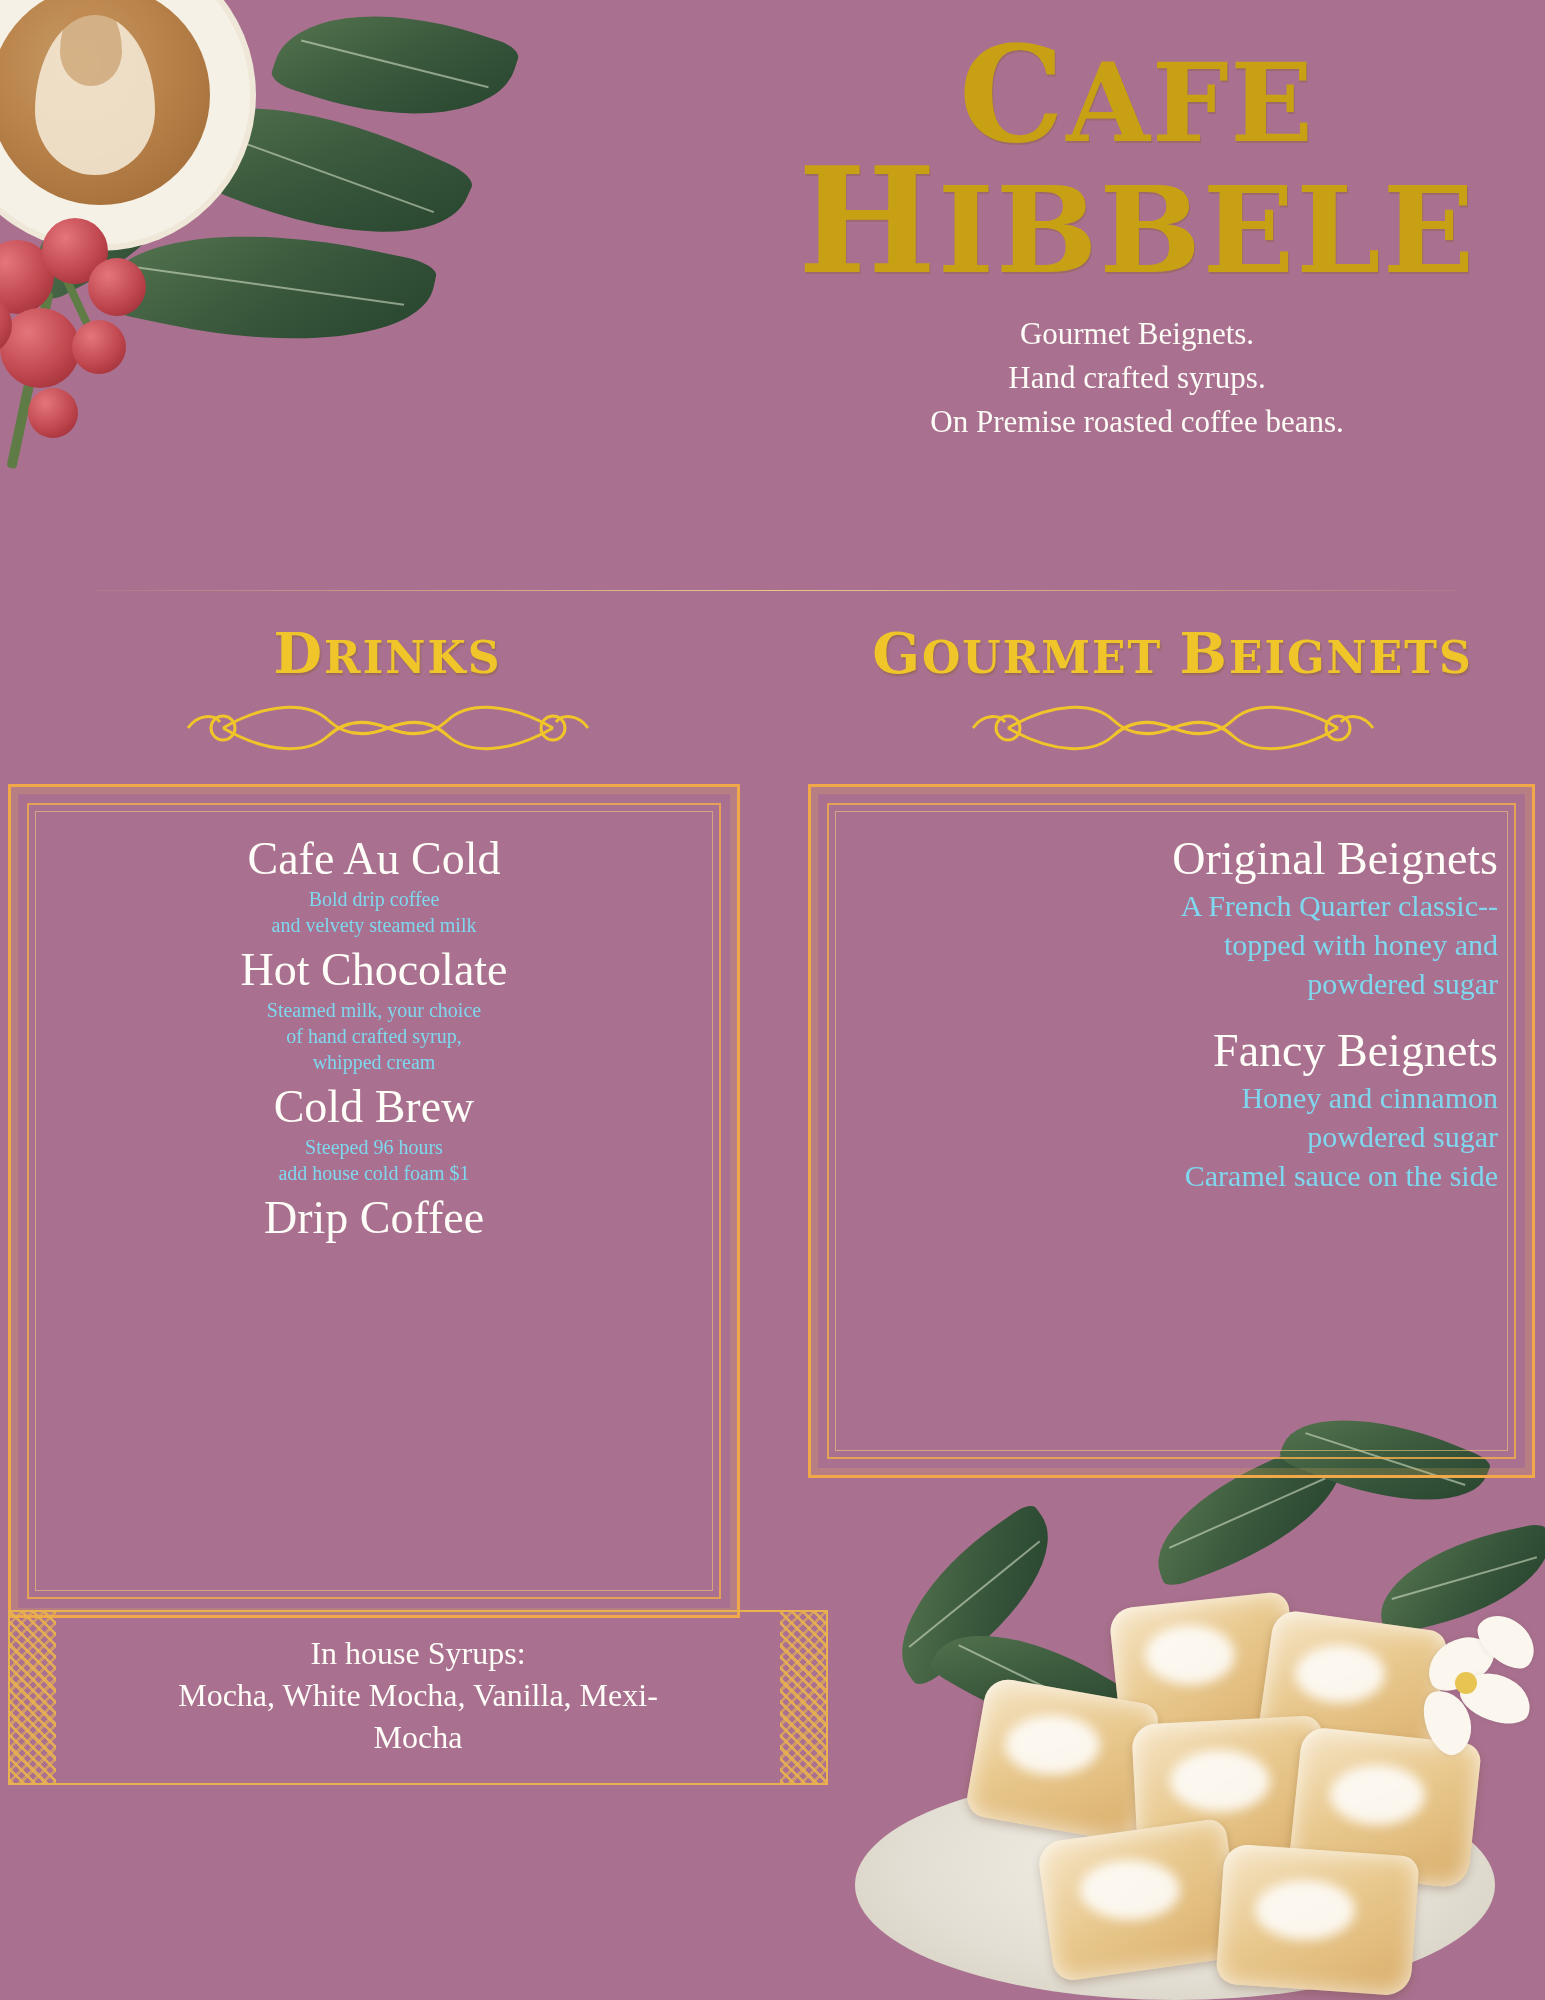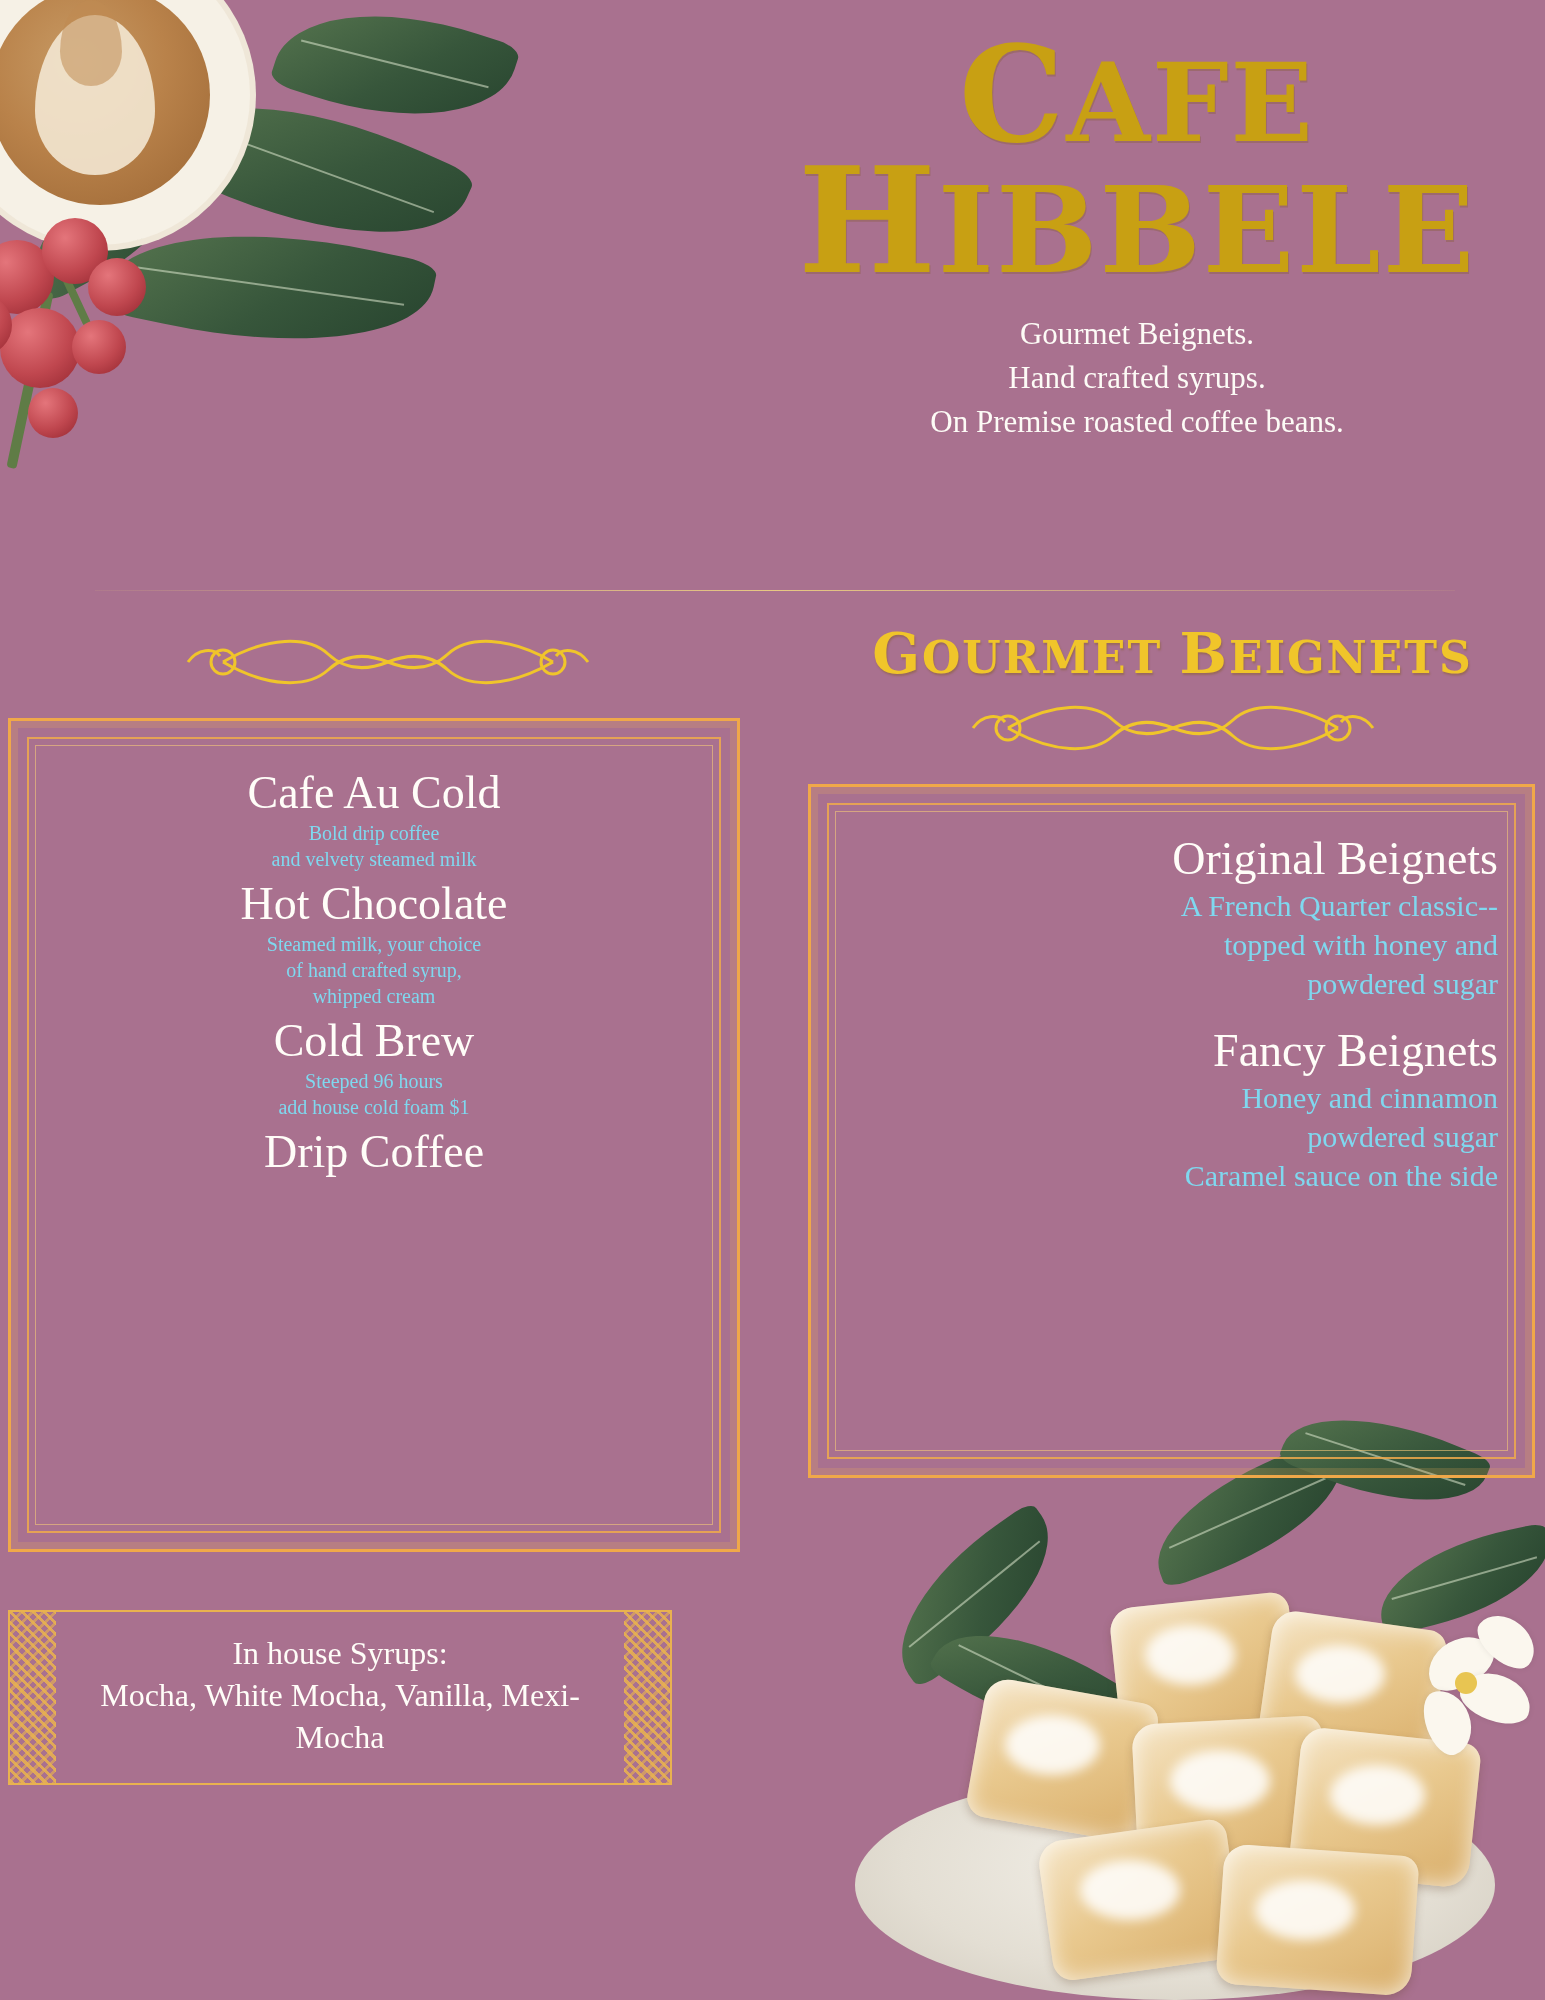--- a/index.html
+++ b/index.html
@@ -207,21 +207,21 @@
   .col-right .item { text-align: right; padding-left: 18px; }
   .col-right .item-name { font-size: 46px; }
   .col-right .item-desc { font-size: 30px; }
   .col-right .item + .item { margin-top: 22px; }
 
   
   .syrup-box {
     position: absolute;
     left: 8px;
     top: 1610px;
-    width: 664px;
+    width: 820px;
     padding: 20px 60px 24px;
     box-sizing: border-box;
     border: 2px solid #e9b24f;
     z-index: 6;
   }
   .syrup-box::before,
   .syrup-box::after {
     content: "";
     position: absolute;
     top: 0; bottom: 0;
@@ -279,20 +279,23 @@
   <div class="tagline">
     <div>Gourmet Beignets.</div>
     <div>Hand crafted syrups.</div>
     <div>On Premise roasted coffee beans.</div>
   </div>
 </div>
 
 <div class="divider"></div>
 
 <div class="col col-left">
+  <div class="section-title left">
+    <span class="cap">D</span><span>RINKS</span>
+  </div>
   <svg class="flourish" width="520" height="60" viewBox="0 0 520 60">
     <g fill="none" stroke="#f0c52a" stroke-width="3">
       <path d="M95 30 C 140 4, 180 4, 200 22 C 215 36, 235 40, 260 30 C 285 40, 305 36, 320 22 C 340 4, 380 4, 425 30"></path>
       <path d="M95 30 C 140 56, 180 56, 200 38 C 215 24, 235 20, 260 30 C 285 20, 305 24, 320 38 C 340 56, 380 56, 425 30"></path>
       <circle cx="95" cy="30" r="12"></circle>
       <circle cx="425" cy="30" r="12"></circle>
       <path d="M60 30 C 70 16, 86 16, 92 24"></path>
       <path d="M460 30 C 450 16, 434 16, 428 24"></path>
     </g>
   </svg>

